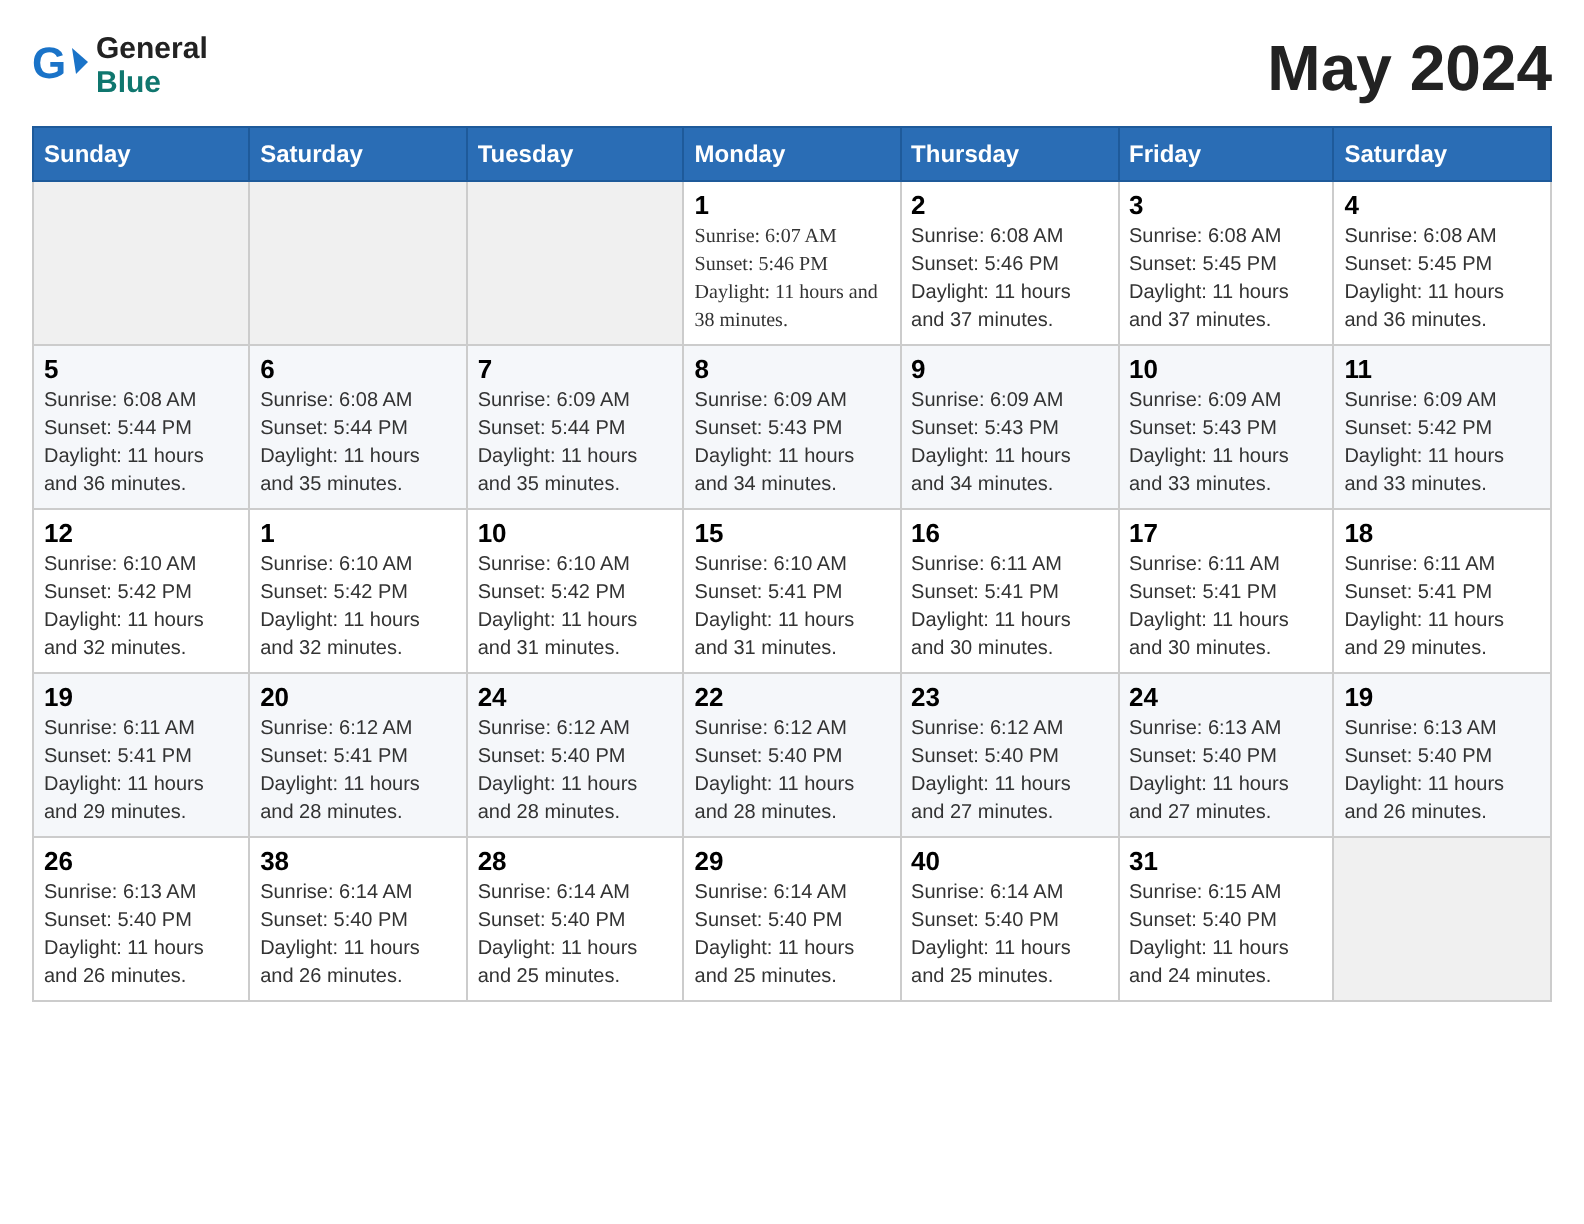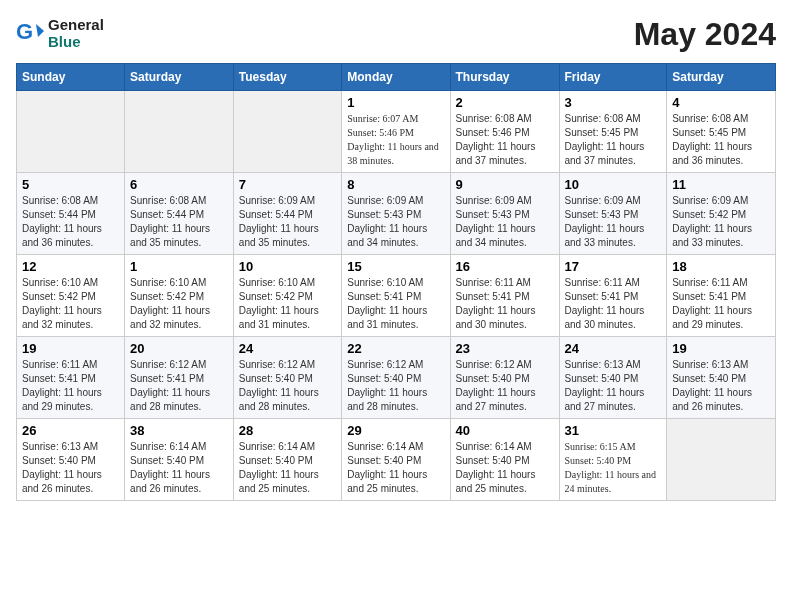--- a/index.html
+++ b/index.html
@@ -299,20 +299,20 @@
 Daylight: 11 hours and 25 minutes.</div>
         </td>
         <td>
           <div class="day-num">40</div>
           <div class="day-info" style="white-space: pre-line;">Sunrise: 6:14 AM
 Sunset: 5:40 PM
 Daylight: 11 hours and 25 minutes.</div>
         </td>
         <td>
           <div class="day-num">31</div>
-          <div class="day-info" style="white-space: pre-line; font-family: Liberation Serif, serif;">Sunrise: 6:15 AM
+          <div class="day-info" style="white-space: pre-line;">Sunrise: 6:15 AM
 Sunset: 5:40 PM
 Daylight: 11 hours and 24 minutes.</div>
         </td>
         <td class="empty-cell"></td>
       </tr>
     </tbody>
 </table>
 
 </body></html>

